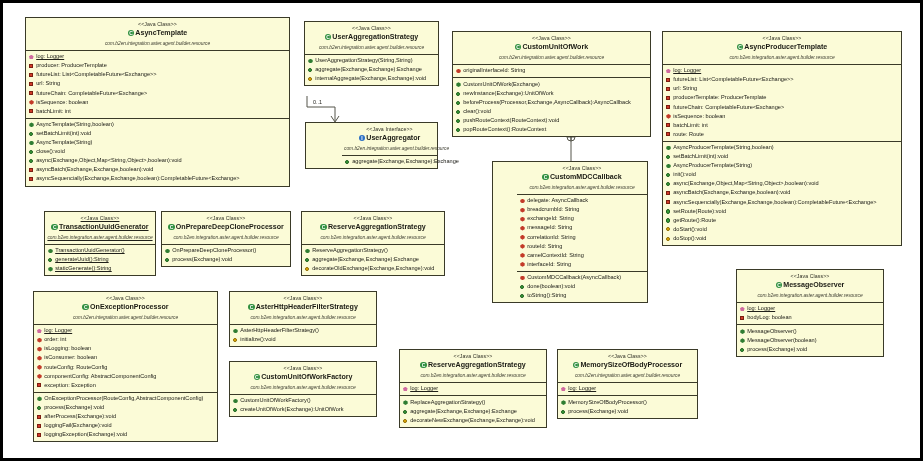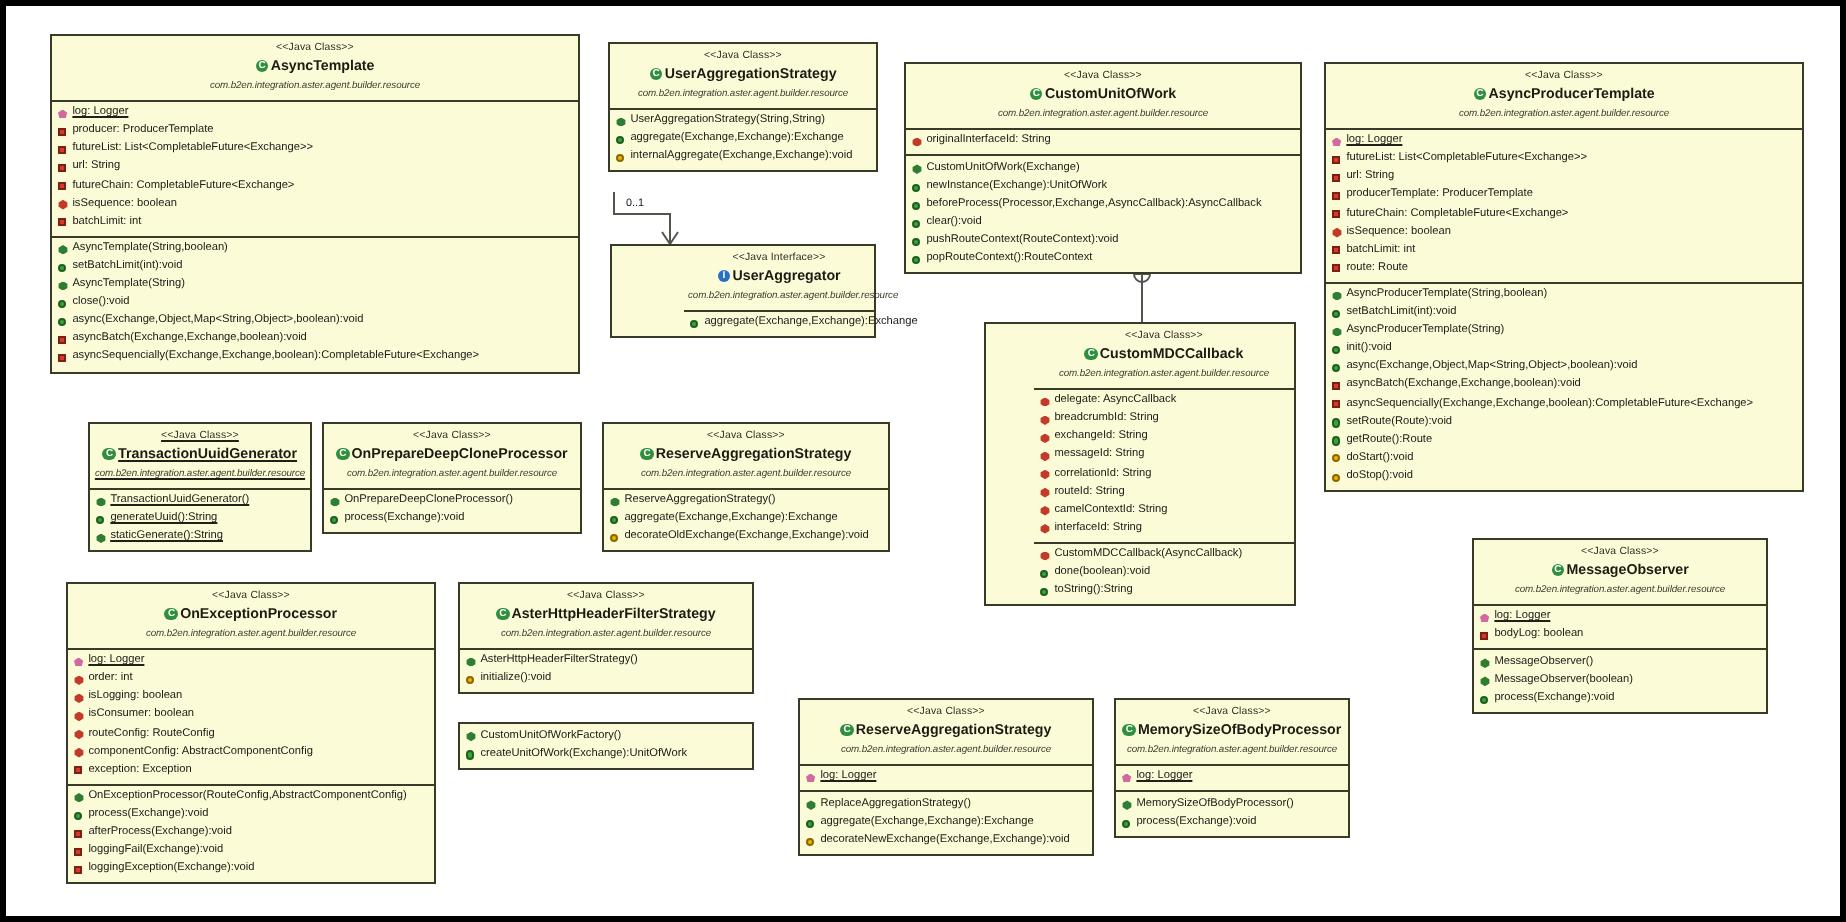--- a/index.html
+++ b/index.html
@@ -480,20 +480,25 @@
           <span class="tx">AsterHttpHeaderFilterStrategy()</span>
         </div>
       <div class="row">
           <span class="m pro"></span>
           <span class="tx">initialize():void</span>
         </div>
     </div>
   </div>
 
   <div class="uml" style="left:226px;top:358px;width:148px;">
+    <div class="hdr">
+      <div class="stereo">&lt;&lt;Java Class&gt;&gt;</div>
+      <div class="cname"><span class="ic cls"></span><span>CustomUnitOfWorkFactory</span></div>
+      <div class="pkg">com.b2en.integration.aster.agent.builder.resource</div>
+    </div>
     <div class="sec last">
       <div class="row">
           <span class="m ctor"></span>
           <span class="tx">CustomUnitOfWorkFactory()</span>
         </div>
       <div class="row">
           <span class="m pub"></span>
           <span class="tx">createUnitOfWork(Exchange):UnitOfWork</span>
         </div>
     </div>
@@ -520,21 +525,21 @@
           <span class="m pub"></span>
           <span class="tx">aggregate(Exchange,Exchange):Exchange</span>
         </div>
       <div class="row">
           <span class="m pro"></span>
           <span class="tx">decorateNewExchange(Exchange,Exchange):void</span>
         </div>
     </div>
   </div>
 
-  <div class="uml" style="left:554px;top:346px;width:118px;">
+  <div class="uml" style="left:554px;top:346px;width:141px;">
     <div class="hdr">
       <div class="stereo">&lt;&lt;Java Class&gt;&gt;</div>
       <div class="cname"><span class="ic cls"></span><span>MemorySizeOfBodyProcessor</span></div>
       <div class="pkg">com.b2en.integration.aster.agent.builder.resource</div>
     </div>
     <div class="sec">
       <div class="row">
           <span class="m lg"></span>
           <span class="tx u">log: Logger</span>
         </div>

